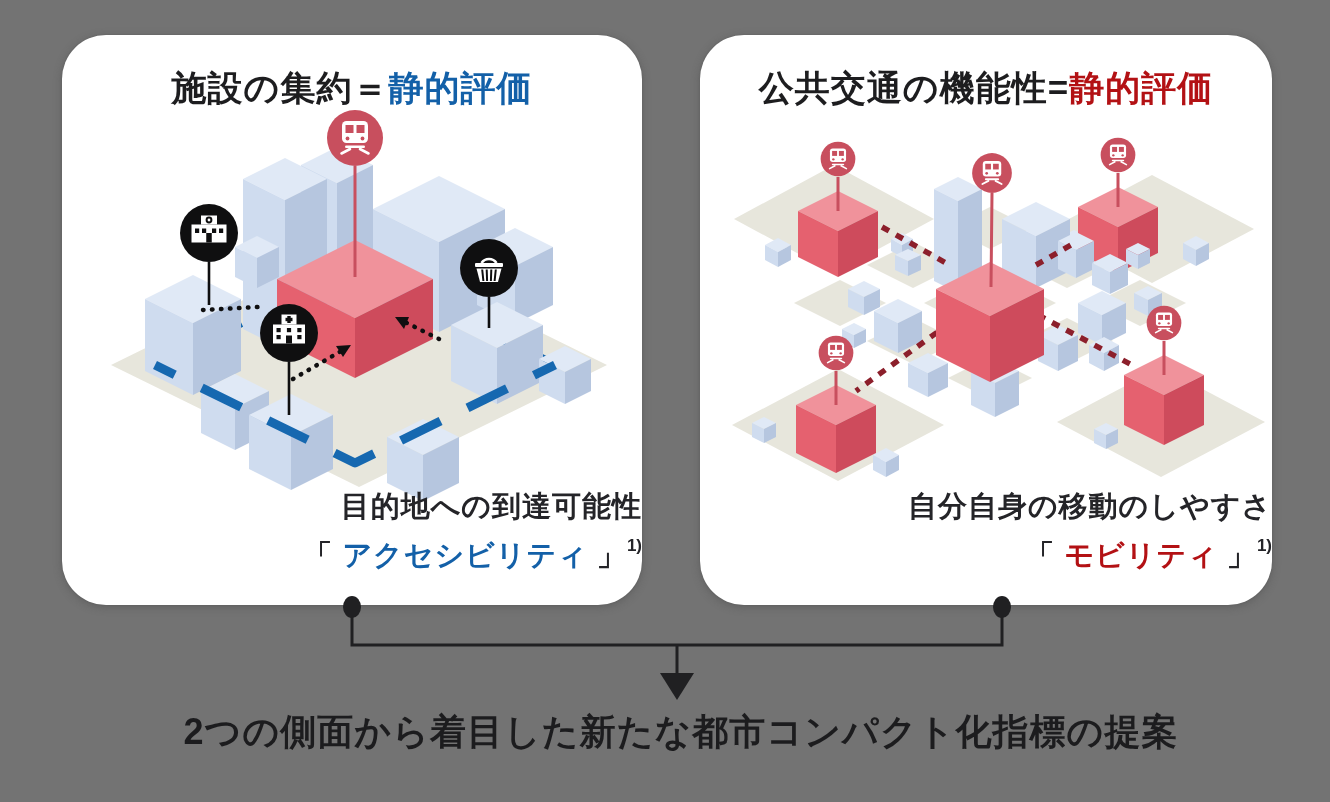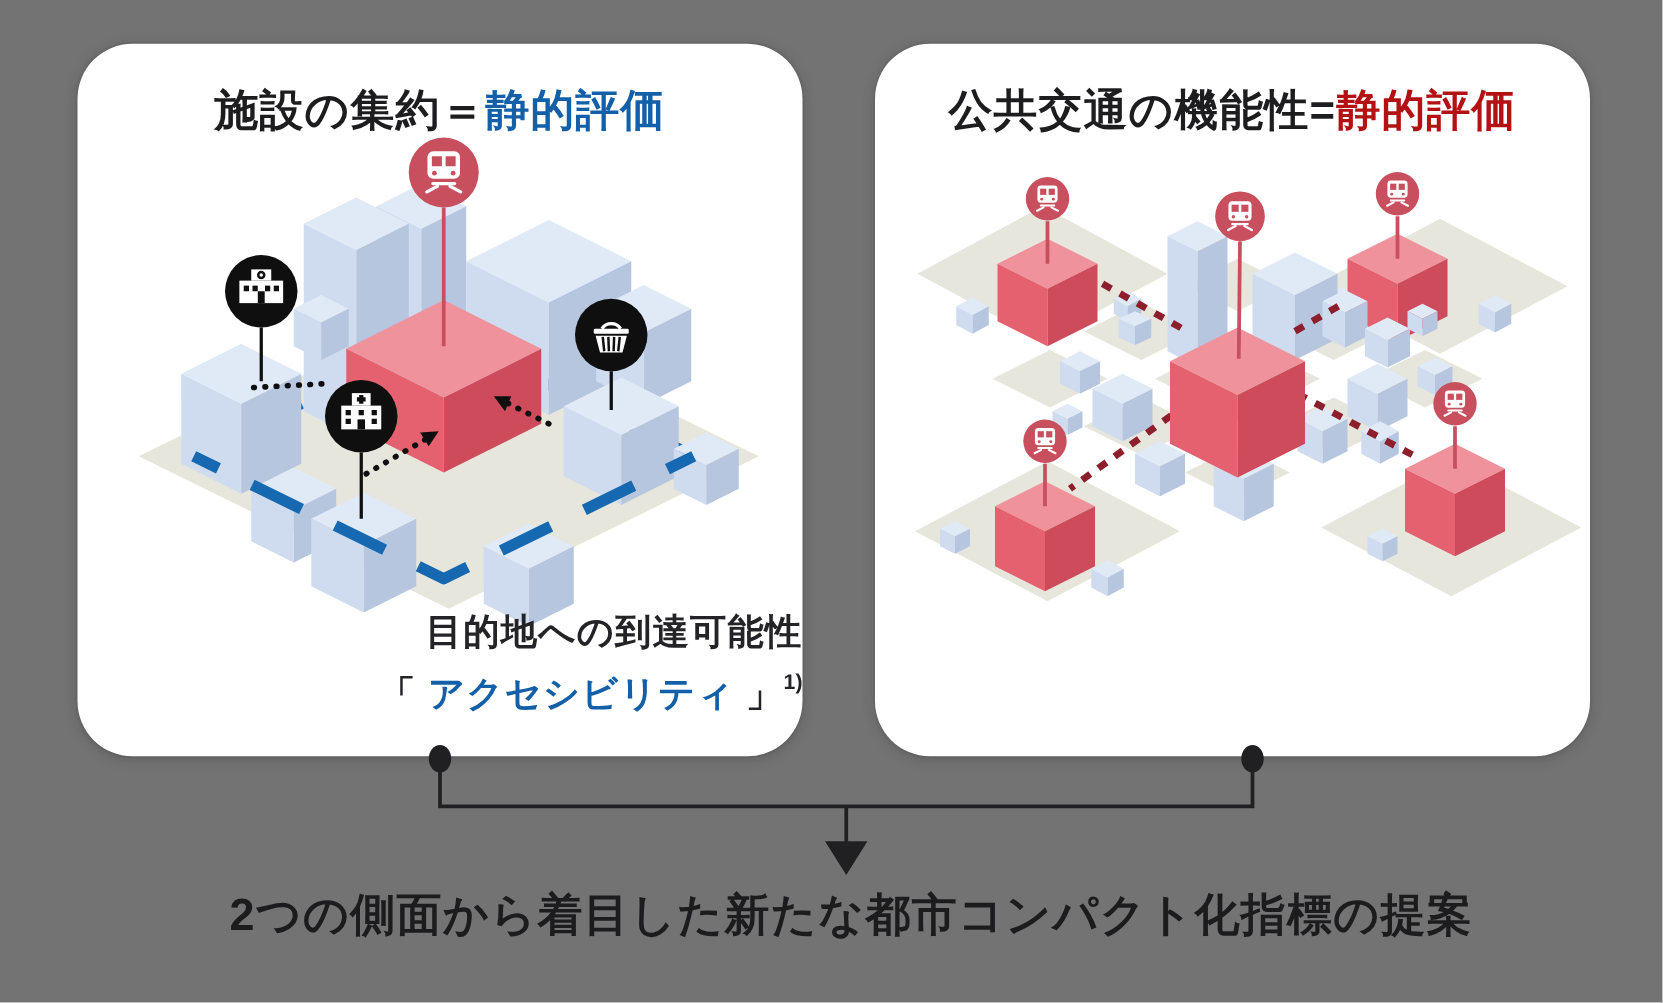--- a/index.html
+++ b/index.html
@@ -357,20 +357,24 @@
       <g>
         <path class="pin-line-red" d="M286,86 L285,180 M132,70 L132,104 M412,66 L412,100 M130,264 L130,298 M458,234 L458,268"></path>
         <use href="#g-train" transform="translate(286,66) scale(0.71)"></use>
         <use href="#g-train" transform="translate(132,52) scale(0.62)"></use>
         <use href="#g-train" transform="translate(412,48) scale(0.62)"></use>
         <use href="#g-train" transform="translate(130,246) scale(0.62)"></use>
         <use href="#g-train" transform="translate(458,216) scale(0.62)"></use>
       </g>
     </svg>
 
+    <div class="caption">
+      <div>自分自身の移動のしやすさ</div>
+      <div><span>「 </span><span class="t-red cap-accent">モビリティ</span><span> 」</span><span class="cap-sup">1)</span></div>
+    </div>
   </section>
 
   <svg class="connector" width="1330" height="115" viewBox="0 0 1330 115">
     <path class="conn-stroke" d="M352,12 L352,50 L1002,50 L1002,12"></path>
     <ellipse class="conn-fill" cx="352" cy="12" rx="9" ry="11"></ellipse>
     <ellipse class="conn-fill" cx="1002" cy="12" rx="9" ry="11"></ellipse>
     <path class="conn-stroke" d="M677,50 L677,80"></path>
     <polygon class="conn-fill" points="677,105 660,78 694,78"></polygon>
   </svg>
 

